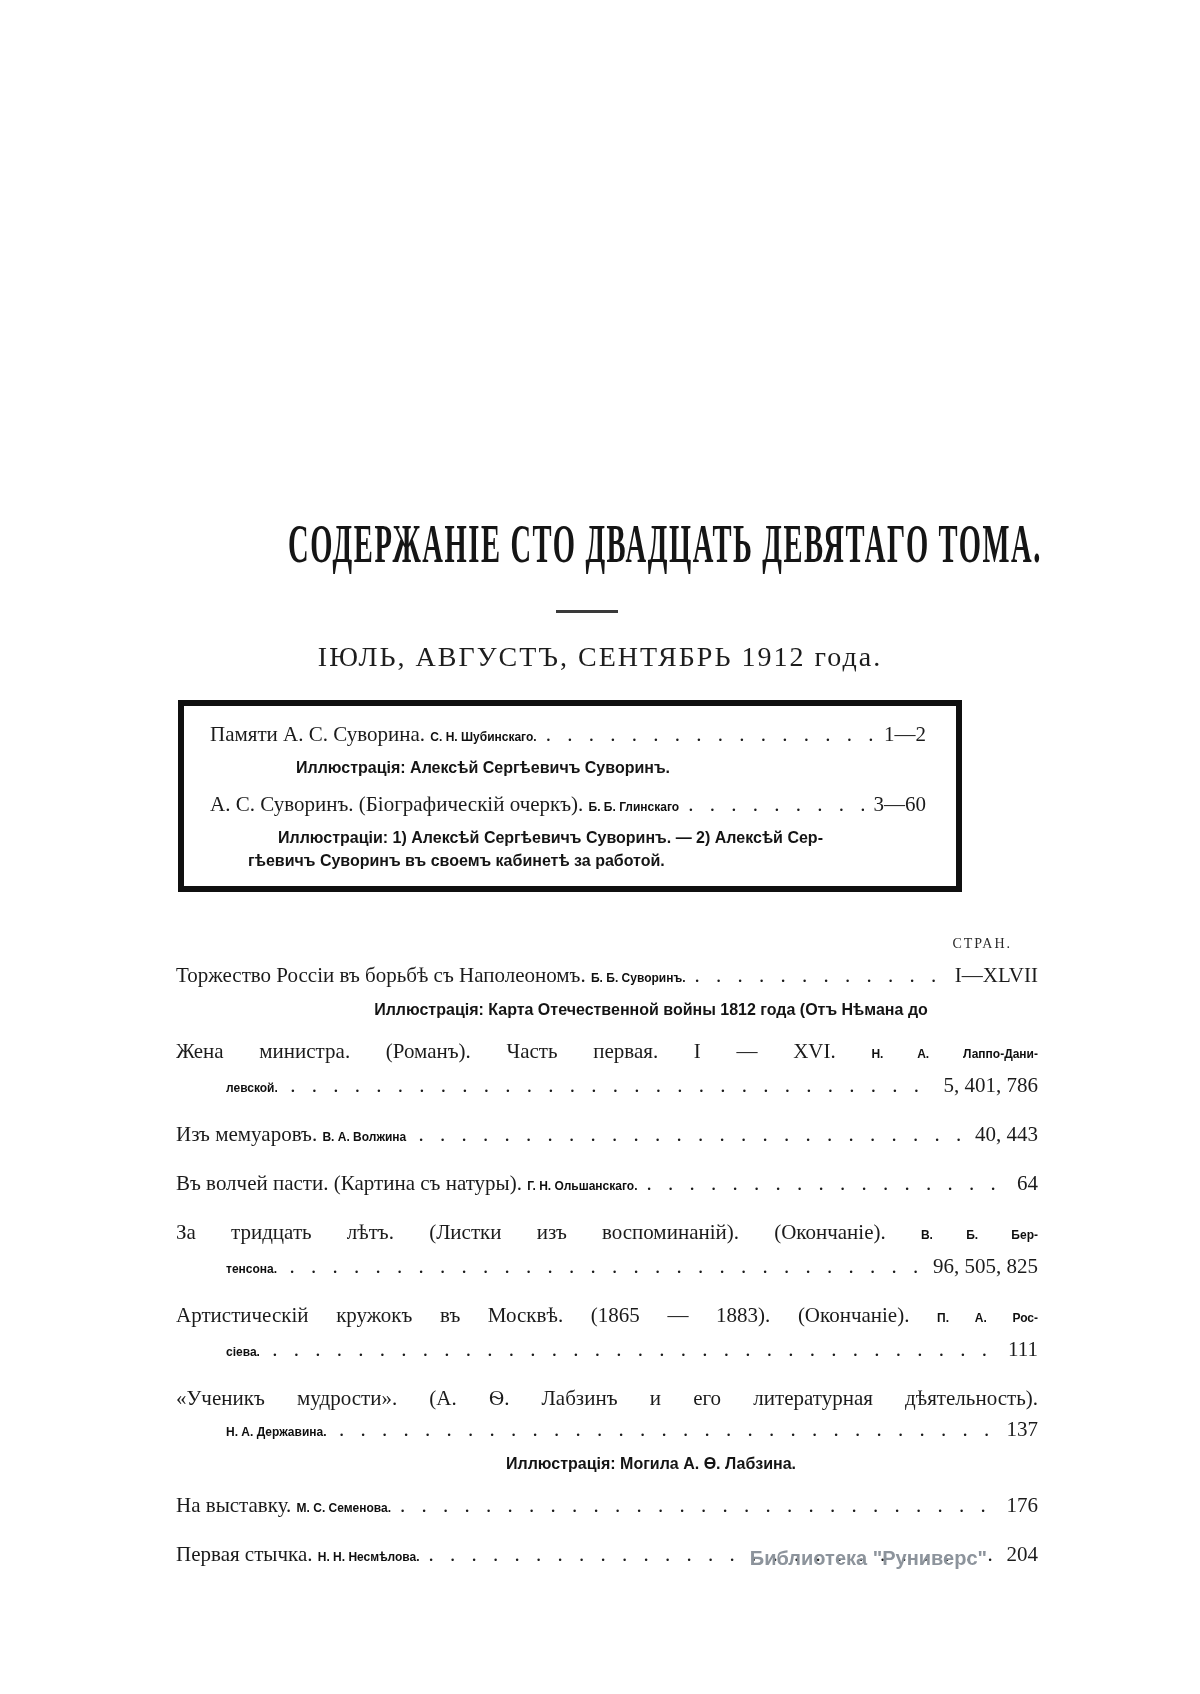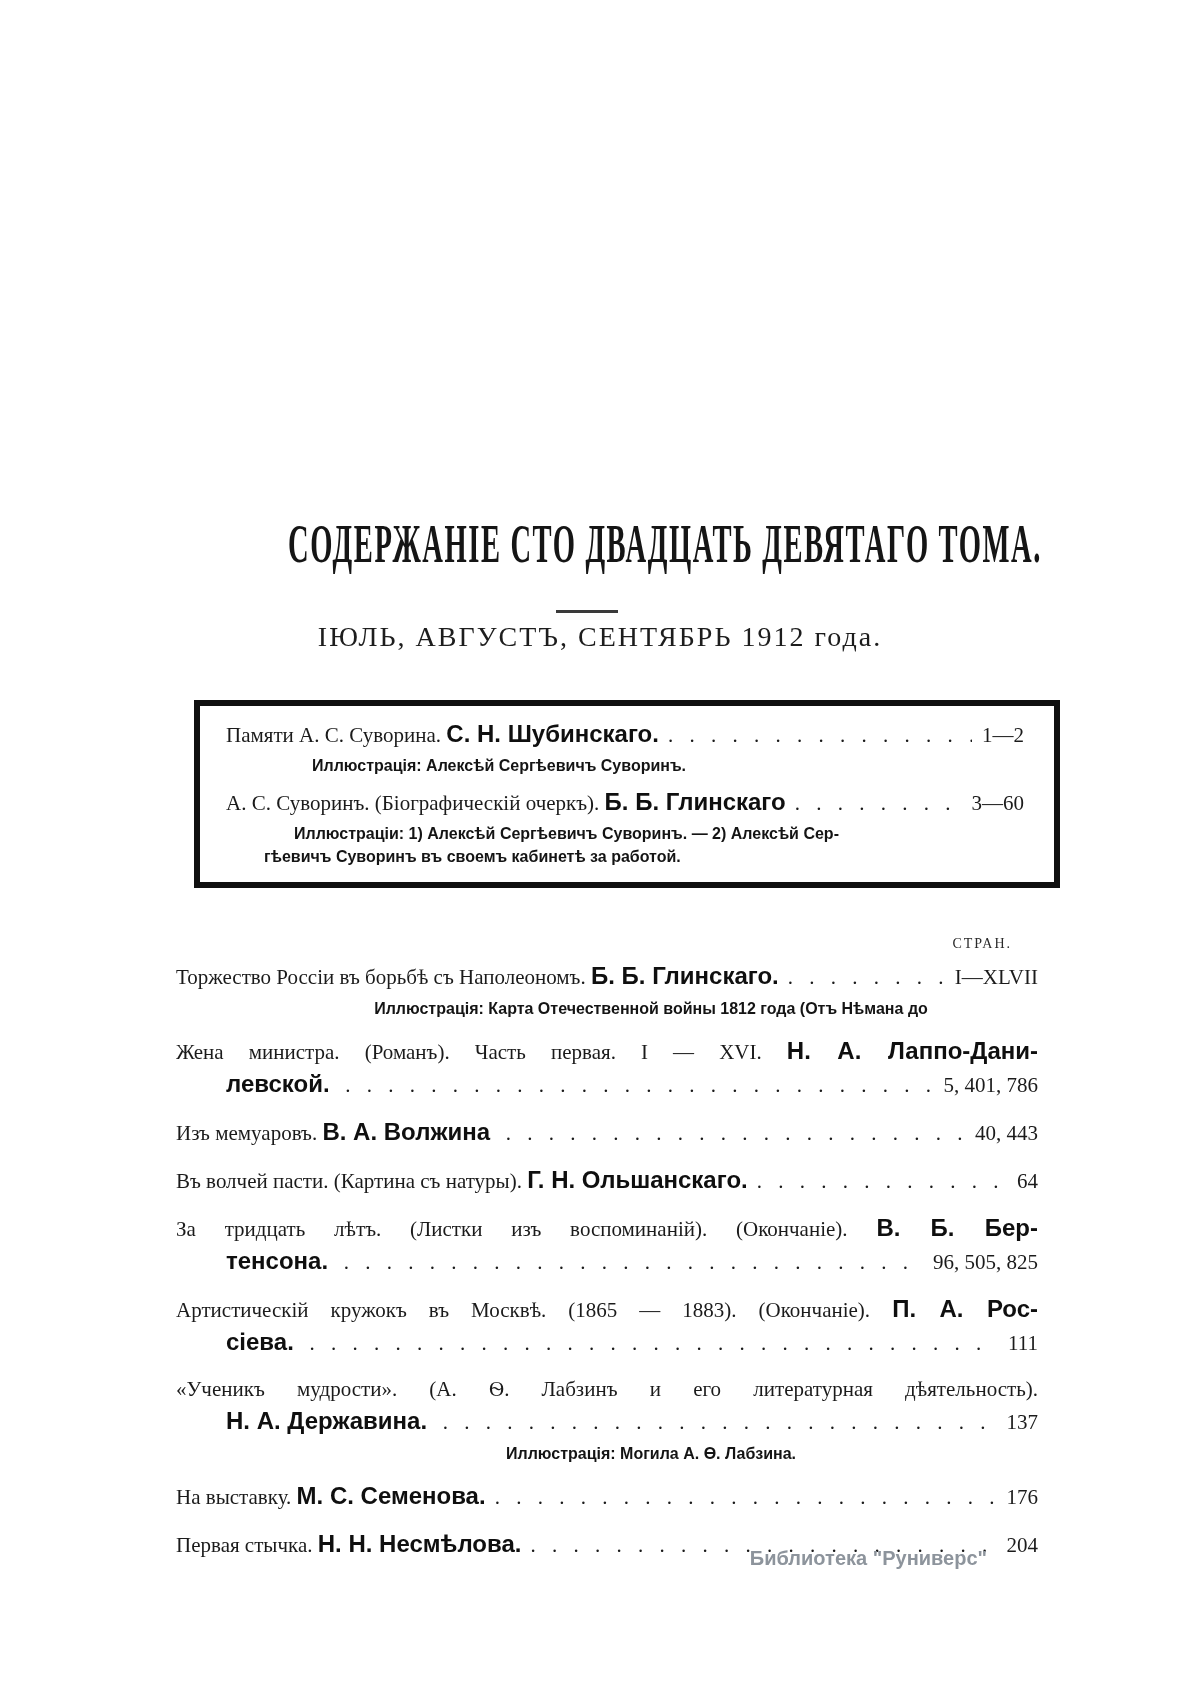--- a/index.html
+++ b/index.html
@@ -24,46 +24,46 @@
     color:#151515;
     transform:scaleX(0.52);
     transform-origin:600px 50%;
     white-space:nowrap;
   }
   .rule {
     position:absolute; top:610px; left:556px;
     width:62px; height:3px; background:#3a3a3a;
   }
   .subtitle {
-    position:absolute; top:620px; left:0; width:1200px;
+    position:absolute; top:640px; left:0; width:1200px;
     text-align:center;
     font-size:28px; letter-spacing:2px; line-height:1.2;
     color:#1d1d1d;
     white-space:nowrap;
   }
 
   
   .tocbox {
-    position:absolute; top:700px; left:194px;
-    width:866px; box-sizing:border-box;
+    position:absolute; top:700px; left:178px;
+    width:784px; box-sizing:border-box;
     border:6px solid #101010;
     padding:13px 30px 14px 26px;
     background:#ffffff;
   }
   .box-entry { margin-bottom:10px; }
   .box-entry:last-child { margin-bottom:0; }
 
   
   .row { display:flex; align-items:baseline; }
   .line { font-size:21px; line-height:31px; }
   .tocbox .line { line-height:30px; }
   .t { white-space:pre; }
   .a {
     font-family:"Liberation Sans","DejaVu Sans",sans-serif;
-    font-weight:700; font-size:24px; color:#0f0f0f;
+    font-weight:700; font-size:12px; color:#0f0f0f;
     white-space:pre;
   }
   .leader {
     flex:1 1 auto; overflow:hidden; white-space:nowrap;
     word-spacing:11px; padding-left:9px;
     color:#1b1b1b;
   }
   .pg { white-space:nowrap; padding-left:10px; font-size:21px; }
 
   .just { text-align:justify; text-align-last:justify; }
@@ -135,21 +135,21 @@
 
   </div>
 
   <div class="list">
 
     <div class="col-header">СТРАН.</div>
 
     <div class="entry">
       <div class="line row">
         <span class="t">Торжество Россіи въ борьбѣ съ Наполеономъ. </span>
-        <span class="a">Б. Б. Глинскаго.</span>
+        <span class="a">Б. Б. Суворинъ.</span>
         <span class="leader">. . . . . . . . . . . . . . . . . . . . . . . . . . . . . . . . . . . . . . . . . . . . . . . . . . . . . . . . . . . .</span>
         <span class="pg">I—XLVII</span>
       </div>
       <div class="cap cap-i1">Иллюстрація: Карта Отечественной войны 1812 года (Отъ Нѣмана до</div>
     </div>
 
     <div class="entry">
       <div class="line just">
         <span>Жена министра. (Романъ). Часть первая. I — XVI. </span><span class="a" style="white-space:normal">Н. А. Лаппо-Дани-</span>
       </div>

